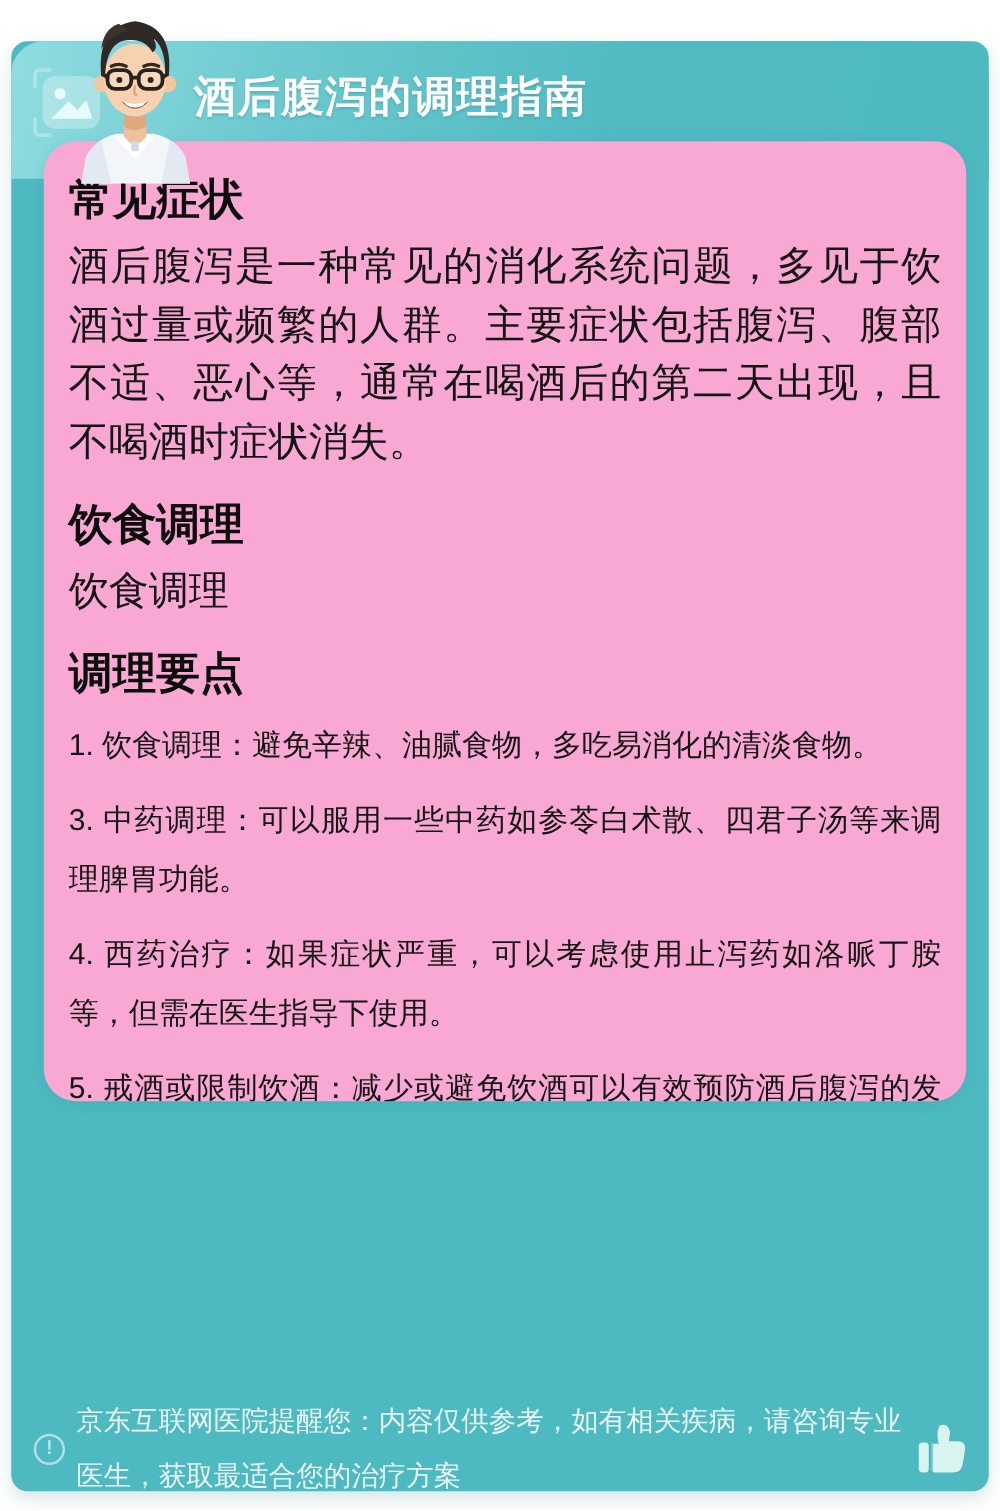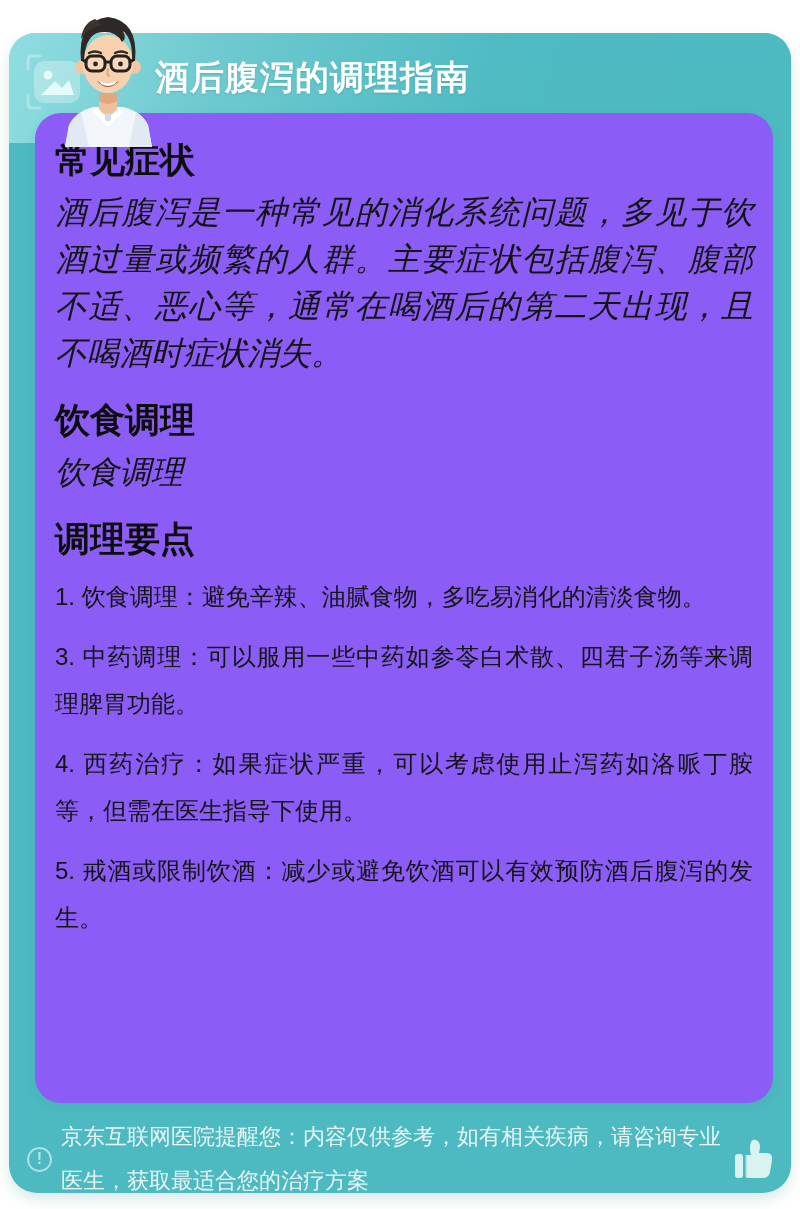--- a/index.html
+++ b/index.html
@@ -9,21 +9,21 @@
     width: 800px; height: 1209px;
     background: #ffffff;
     font-family: "Liberation Sans", "DejaVu Sans", sans-serif;
     overflow: hidden;
   }
   .teal-container {
     position: absolute;
     left: 9px; top: 33px;
     width: 782px; height: 1160px;
     background: #4db9c1;
-    border-radius: 28px;
+    border-radius: 13px;
     box-shadow: 0 6px 14px rgba(40,120,130,0.18);
   }
   .header-band {
     position: absolute;
     left: 0; top: 0;
     width: 100%; height: 110px;
     border-radius: 26px 26px 0 0;
     background: linear-gradient(105deg, #90dde0 0%, #6cc9cf 28%, #4fbac2 62%, #4db9c1 100%);
     overflow: hidden;
   }
@@ -44,43 +44,42 @@
     font-size: 34px;
     font-weight: 800;
     color: #ffffff;
     letter-spacing: 1px;
     z-index: 2;
     text-shadow: 0 1px 2px rgba(30,110,120,0.25);
   }
   .content-card {
     position: absolute;
     left: 26px; top: 80px;
-    width: 738px; height: 990px;
-    background: #8b5cf6;
+    width: 738px; height: 768px;
+    background: #f9a8d4;
     border-radius: 26px;
     padding: 26px 20px 42px 20px;
     color: #111111;
     box-shadow: 0 3px 10px rgba(36,120,130,0.12);
     overflow: hidden;
   }
   .content-card h2 {
     font-size: 35px;
     line-height: 42px;
     font-weight: 800;
     color: #0d0d0d;
     margin-top: 22px;
   }
   .content-card h2:first-child { margin-top: 0; }
   .content-card p.body-text {
     font-size: 32px;
     line-height: 47px;
     margin-top: 8px;
     color: #141414;
     text-align: justify;
-    font-style: italic;
   }
   .tips-list { list-style: none; }
   .tips-list li {
     font-size: 24px;
     line-height: 47px;
     margin-top: 13px;
     color: #141414;
     text-align: justify;
   }
   .footer-bar {

